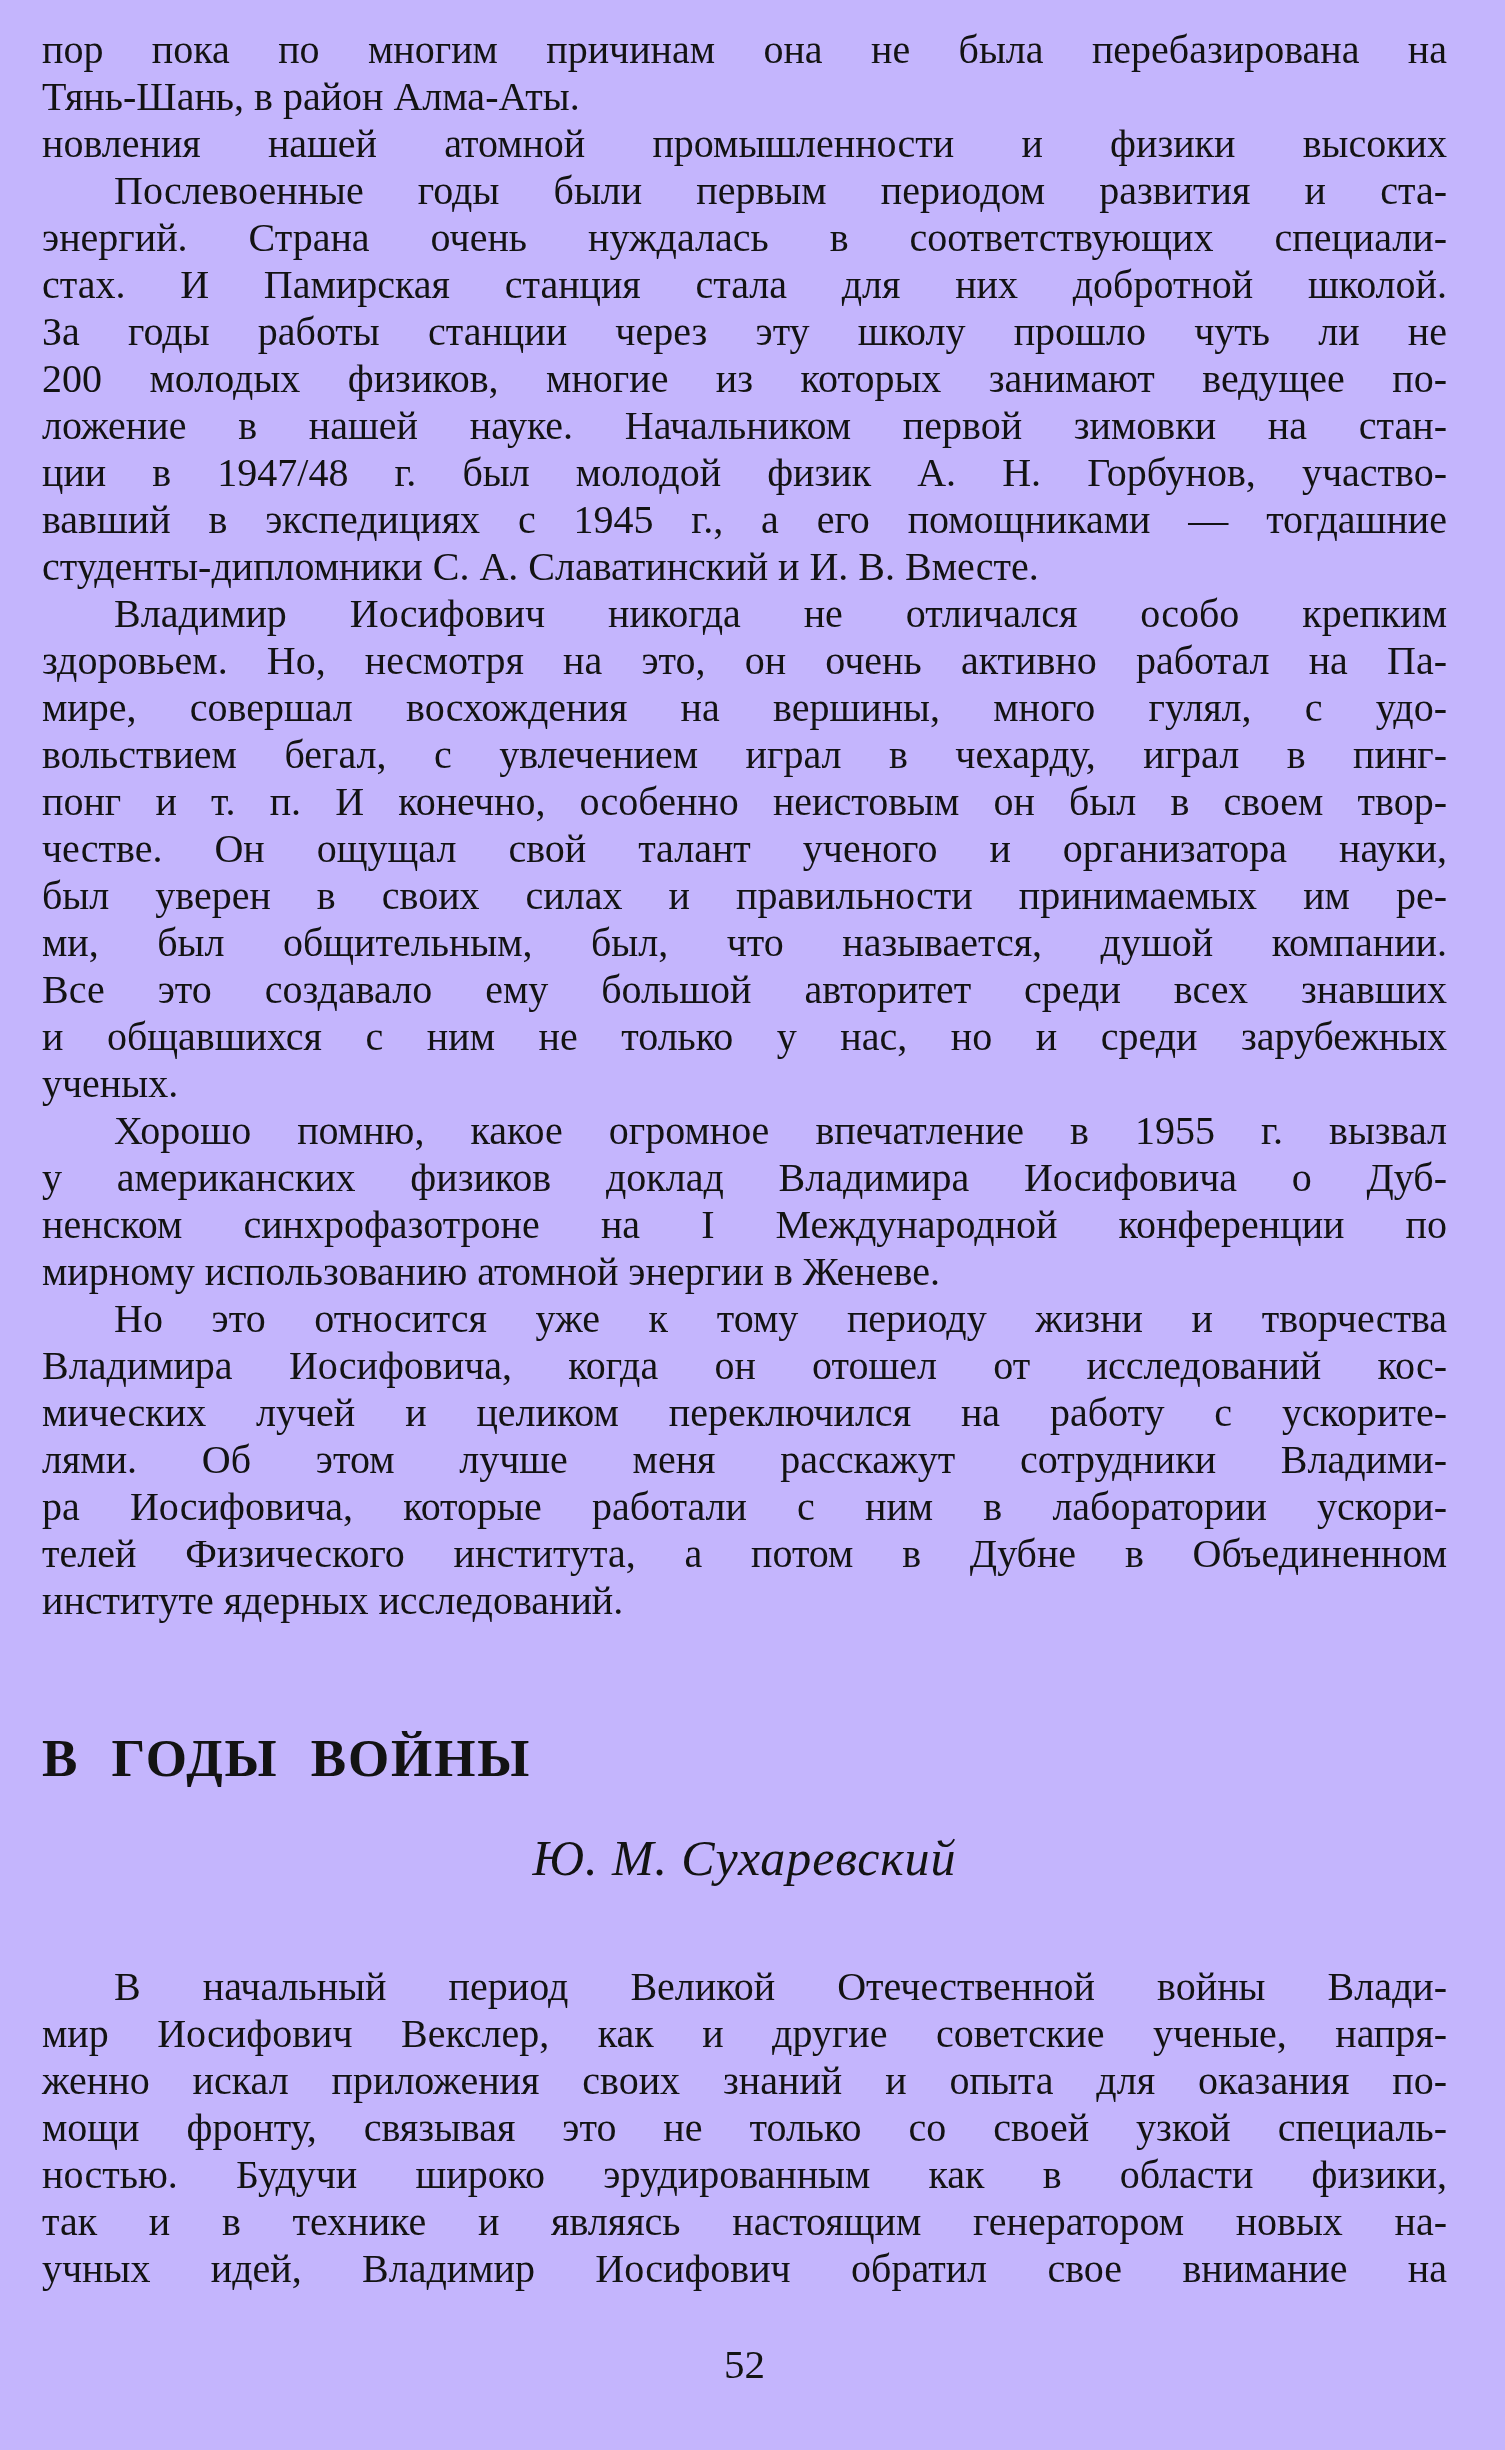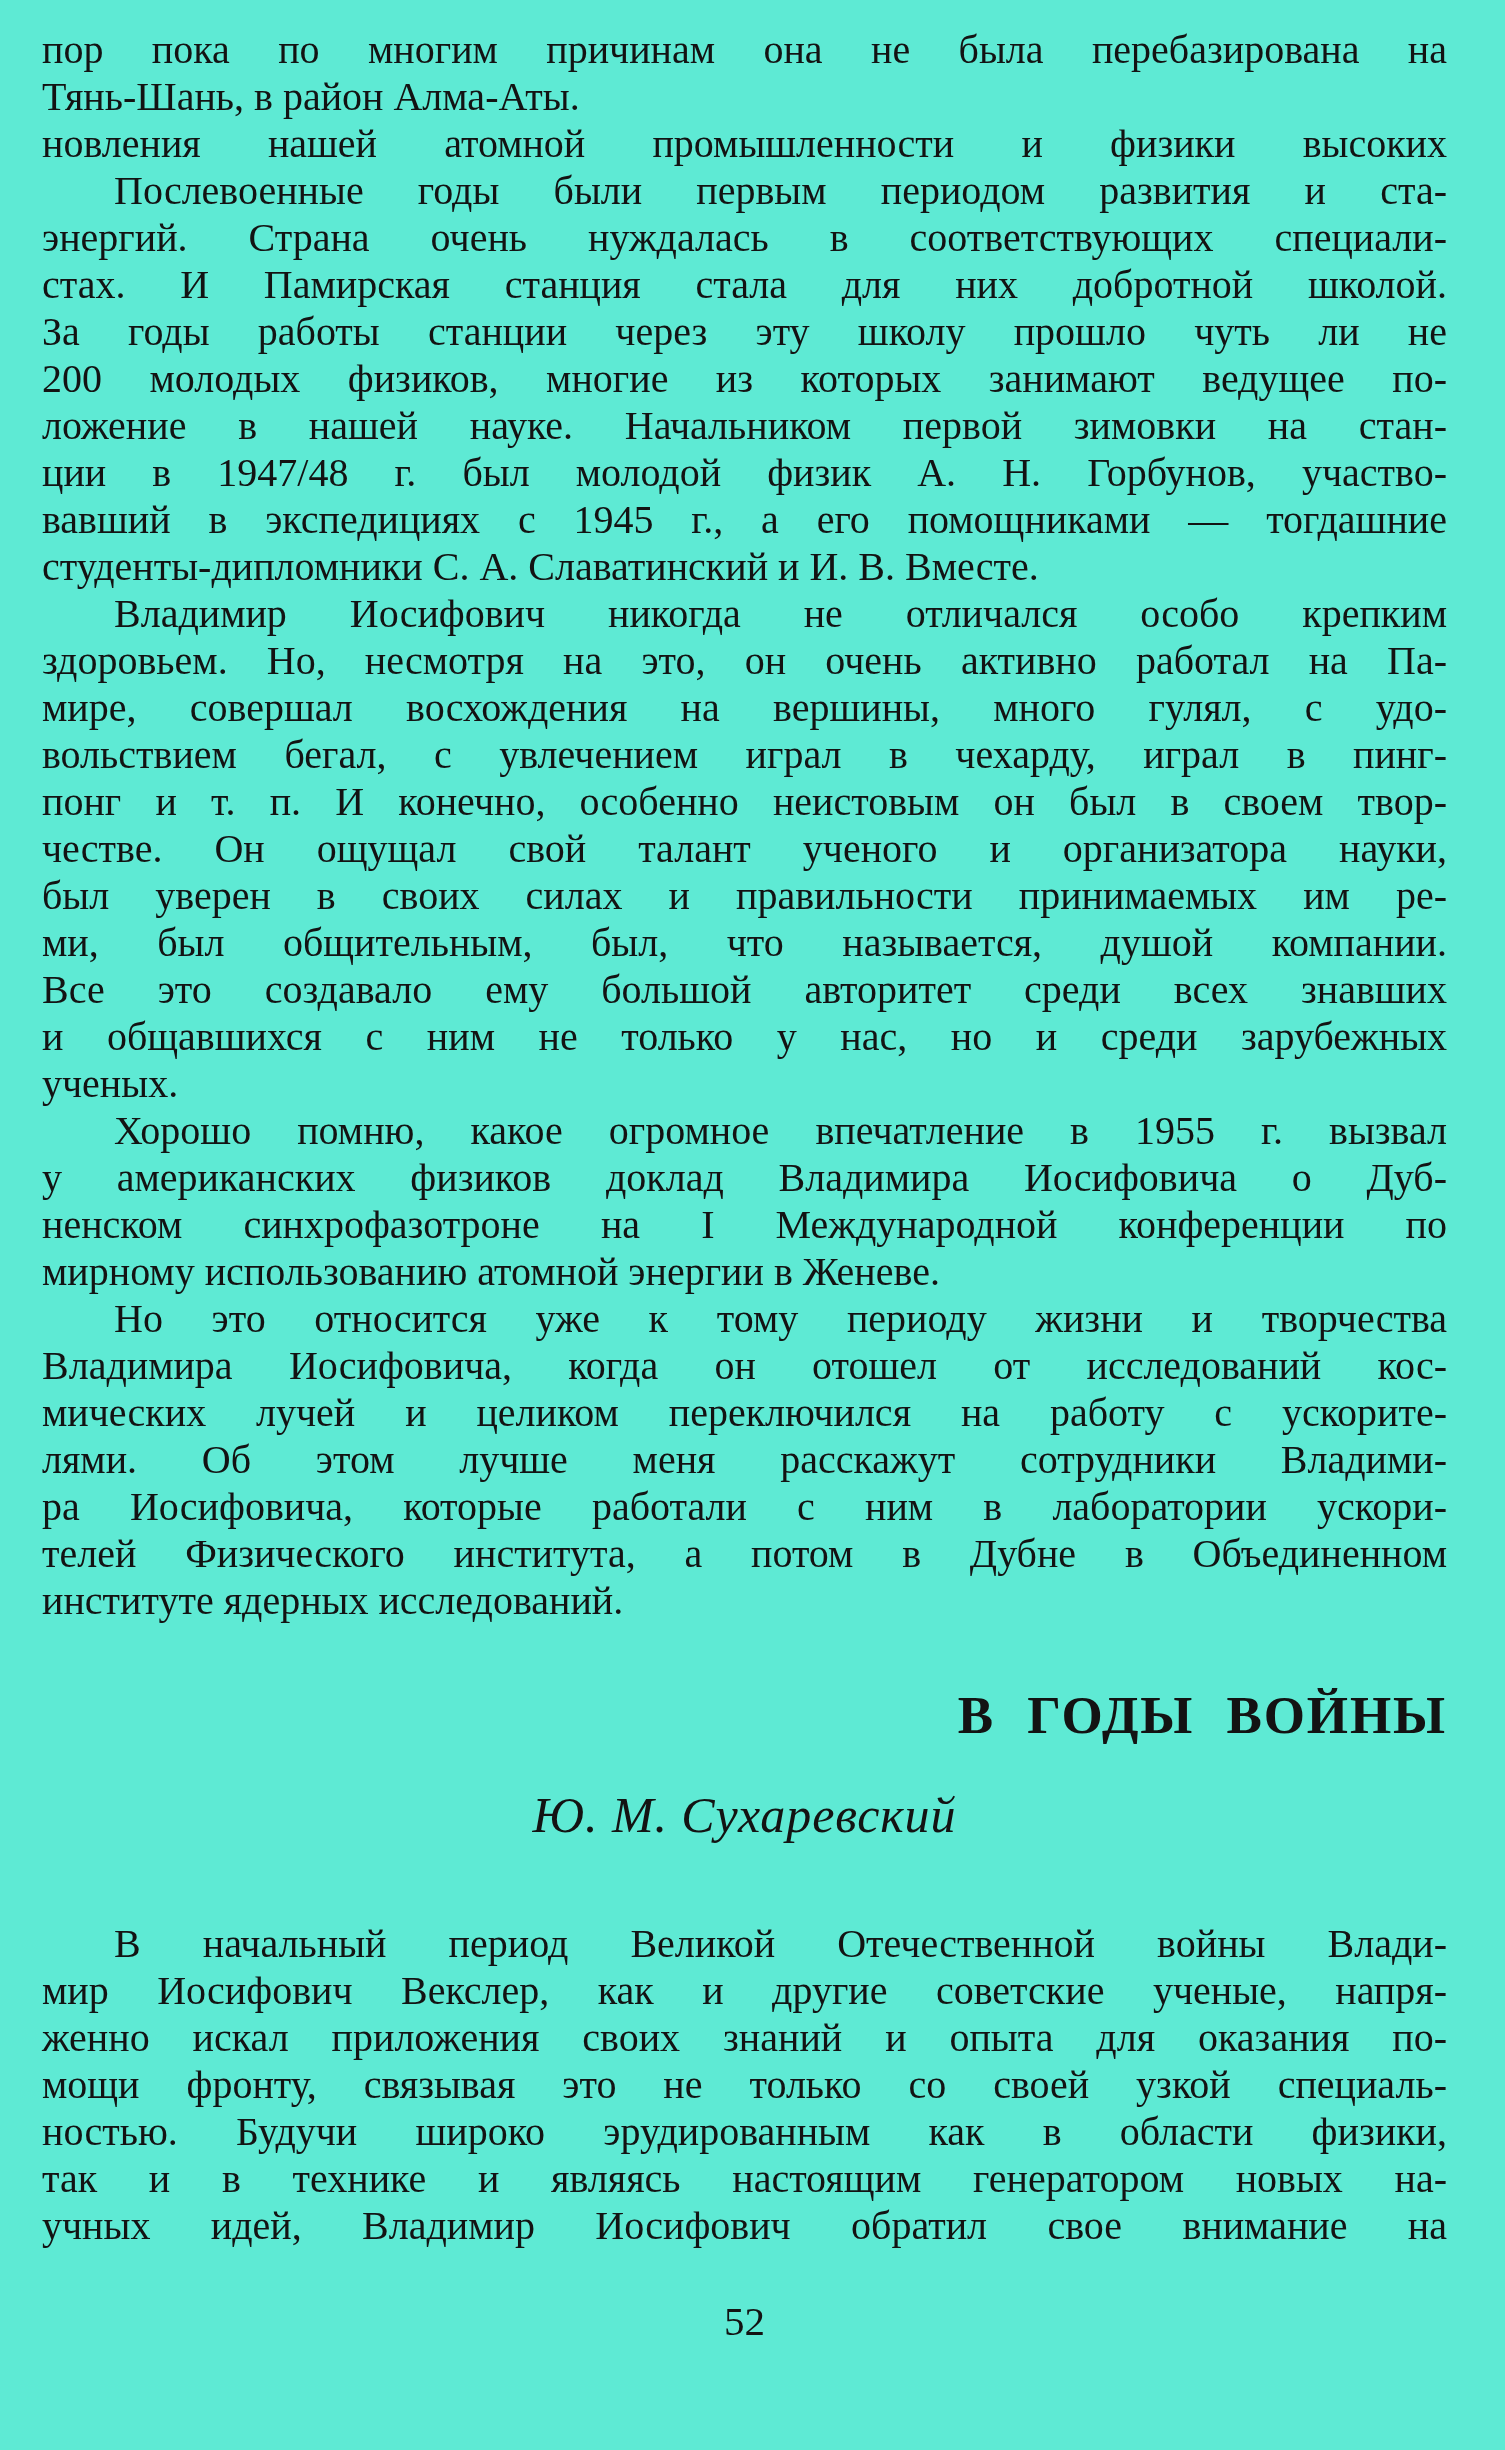--- a/index.html
+++ b/index.html
@@ -6,39 +6,39 @@
     margin: 0;
     padding: 0;
     background: #f7f7f4;
   }
   .page {
     position: relative;
     box-sizing: border-box;
     width: 1505px;
     height: 2450px;
     margin: 0;
-    background: #5eead4;
+    background: #c4b5fd;
     color: #131313;
     font-family: "Liberation Serif", "DejaVu Serif", serif;
     font-size: 40px;
     line-height: 47px;
     padding: 26px 58px 0 42px;
     overflow: hidden;
   }
   .text-block { width: 100%; }
   .paragraph { margin: 0; }
   .line {
     text-align: justify;
     text-align-last: justify;
   }
   .line.first-indent { text-indent: 72px; }
   .line.para-end { text-align-last: left; }
   .section-heading {
-    margin-top: 62px;
-    text-align: right;
+    margin-top: 105px;
+    text-align: left;
     font-weight: bold;
     font-size: 53px;
     line-height: 58px;
     letter-spacing: 1.9px;
     word-spacing: 17px;
   }
   .section-author {
     margin-top: 43px;
     text-align: center;
     font-style: italic;

